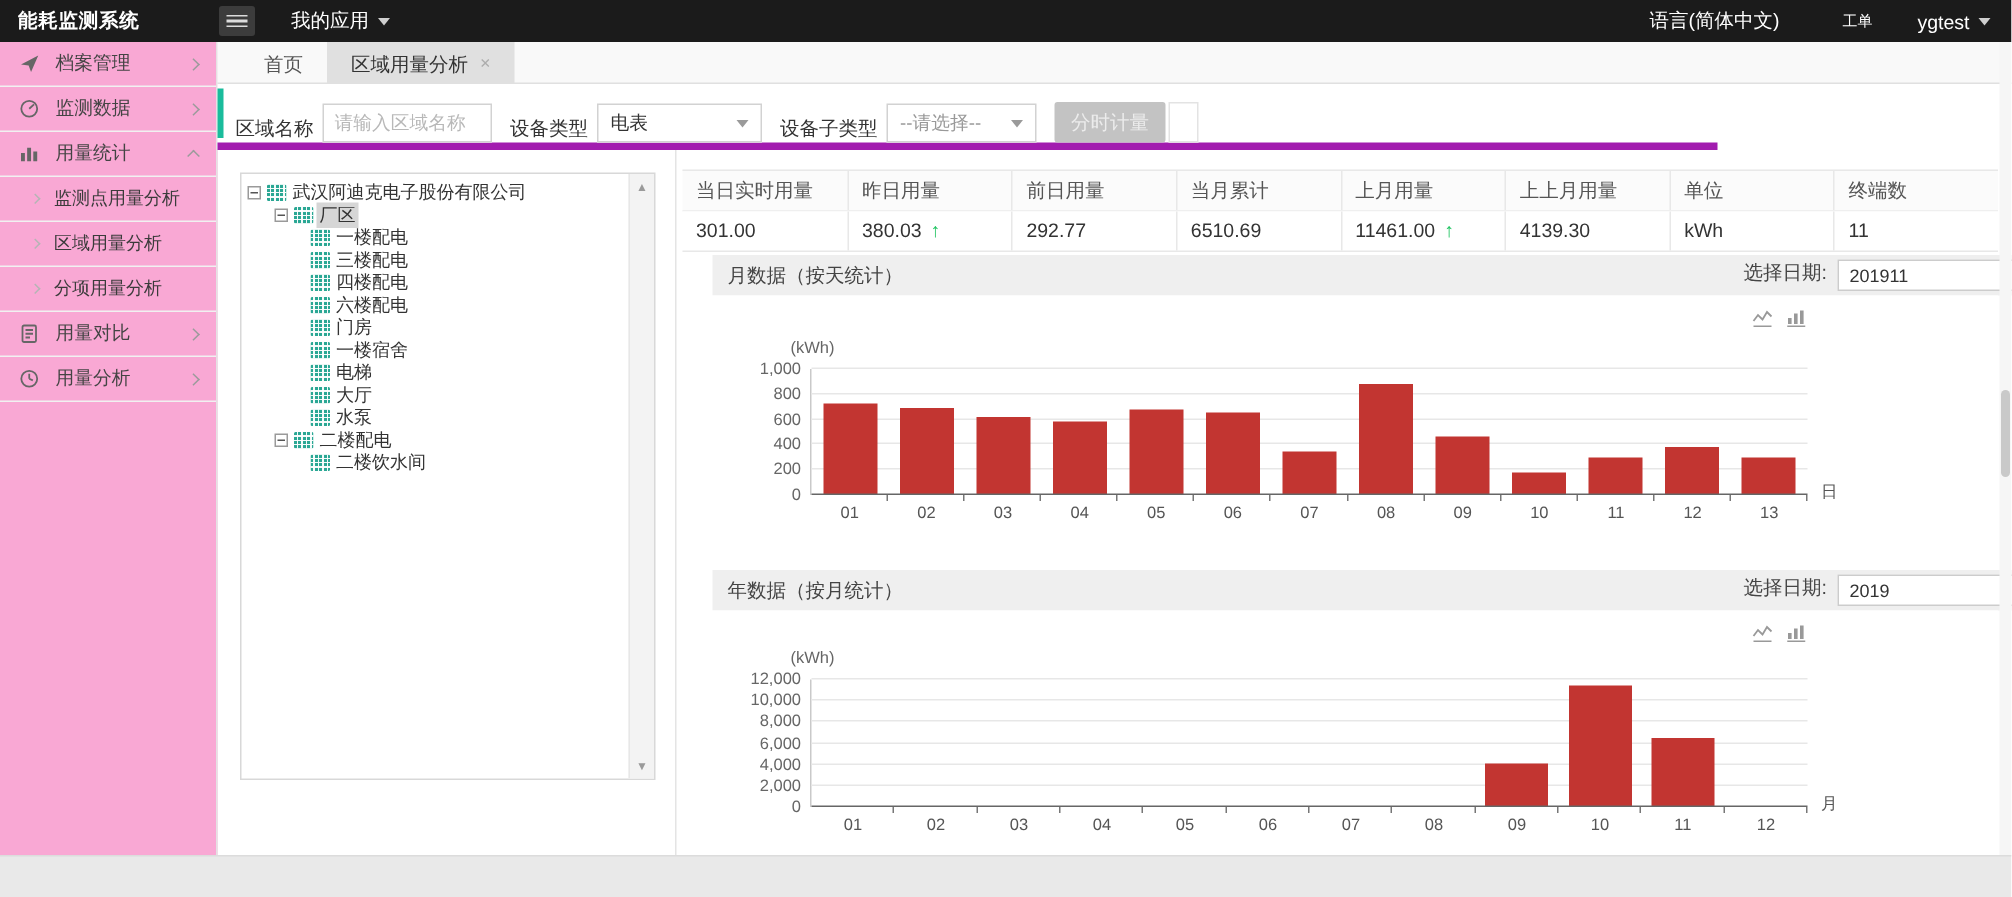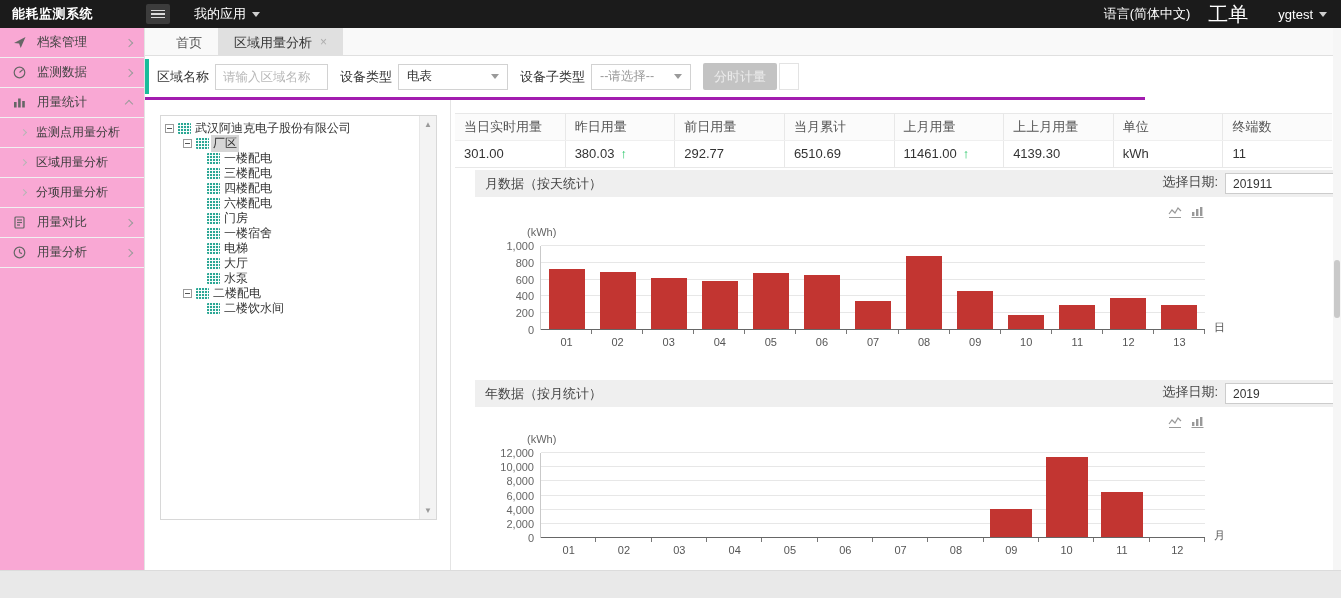--- a/index.html
+++ b/index.html
@@ -8,22 +8,22 @@
   .page { position:absolute; inset:0; width:1341px; height:598px; background:#fff; }
 
   
   .topbar { position:absolute; left:0; top:0; width:1341px; height:28px; background:#1b1b1b; display:flex; align-items:center; color:#fff; }
   .brand { width:133px; padding-left:12px; font-size:13px; font-weight:bold; letter-spacing:.5px; white-space:nowrap; }
   .hamburger { margin-left:13px; width:24px; height:20px; background:#3c3c3c; border-radius:2px; display:flex; flex-direction:column; justify-content:center; gap:2px; padding:0 5px; cursor:pointer; }
   .hamburger span { display:block; height:1.5px; background:#dcdcdc; }
   .appmenu { margin-left:24px; font-size:13px; display:flex; align-items:center; gap:6px; cursor:pointer; }
   .tb-spacer { flex:1; }
   .tb-link { font-size:13px; cursor:pointer; white-space:nowrap; }
-  .tb-lang { margin-right:18px; }
-  .tb-work { margin-right:30px; font-size:20px; }
+  .tb-lang { margin-right:42px; }
+  .tb-work { margin-right:30px; font-size:10px; }
   .usermenu { margin-right:14px; font-size:13px; display:flex; align-items:center; gap:6px; cursor:pointer; }
   .caret { width:0; height:0; border-left:4px solid transparent; border-right:4px solid transparent; border-top:5px solid #9a9a9a; display:inline-block; }
   .caret-light { border-top-color:#cfcfcf; }
 
   
   .sidebar { position:absolute; left:0; top:28px; width:145px; height:542px; background:#f9a8d4; border-right:1px solid #e3e3e3; }
   .side-item { height:30px; display:flex; align-items:center; padding:0 12px 0 12px; border-bottom:1px solid #f1f1f1; font-size:12.5px; color:#444; cursor:pointer; }
   .side-item .sicon { width:15px; height:15px; margin-right:10px; flex:none; display:flex; align-items:center; }
   .side-item .slabel { flex:1; white-space:nowrap; }
   .chev { width:6px; height:6px; border-right:1.2px solid #9b9b9b; border-bottom:1.2px solid #9b9b9b; display:inline-block; transform:rotate(-45deg); flex:none; }
@@ -31,21 +31,21 @@
   .side-sub { height:30px; display:flex; align-items:center; padding-left:21px; border-bottom:1px solid #f1f1f1; font-size:12px; color:#3b3b3b; cursor:pointer; }
   .side-sub .chev { width:5px; height:5px; border-color:#b5b5b5; margin-right:10px; }
 
   
   .tabbar { position:absolute; left:145px; top:28px; width:1196px; height:28px; background:#f9f9f9; border-bottom:1px solid #e0e0e0; display:flex; align-items:stretch; padding-left:15px; }
   .tab { height:28px; line-height:27px; padding:0 16px; font-size:13px; color:#555; cursor:pointer; white-space:nowrap; display:flex; align-items:center; gap:8px; }
   .tab.active { background:#e0e0e0; color:#333; }
   .tab .closex { color:#adadad; font-size:12px; cursor:pointer; }
 
   
-  .filterbar { position:absolute; left:145px; top:56px; width:1000px; height:44px; background:#fff; border-bottom:3px solid #a21caf; display:flex; align-items:center; }
+  .filterbar { position:absolute; left:145px; top:56px; width:1000px; height:44px; background:#fff; border-bottom:5px solid #a21caf; display:flex; align-items:flex-end; }
   .filterbar::before { content:""; position:absolute; left:0; top:3px; bottom:3px; width:4px; background:#1abc9c; }
   .flabel { font-size:13px; color:#333; margin-left:12px; margin-right:6px; white-space:nowrap; }
   .finput { width:113px; height:26px; border:1px solid #d2d2d2; padding:0 7px; font-size:12.5px; color:#a21caf; outline:none; font-family:inherit; }
   .finput::placeholder { color:#b8b8b8; }
   .selectbox { height:26px; border:1px solid #d2d2d2; background:#fff; display:flex; align-items:center; justify-content:space-between; padding:0 8px; font-size:12.5px; color:#333; cursor:pointer; }
   .selectbox.muted span { color:#999; }
   .btn-timeshare { margin-left:12px; height:27px; padding:0 11px; background:#c3c3c3; color:#ececec; border:none; font-size:13px; border-radius:2px; cursor:pointer; font-family:inherit; }
   .btn-box { width:20px; height:27px; background:#fff; border:1px solid #e3e3e3; margin-left:2px; display:inline-block; }
 
   

